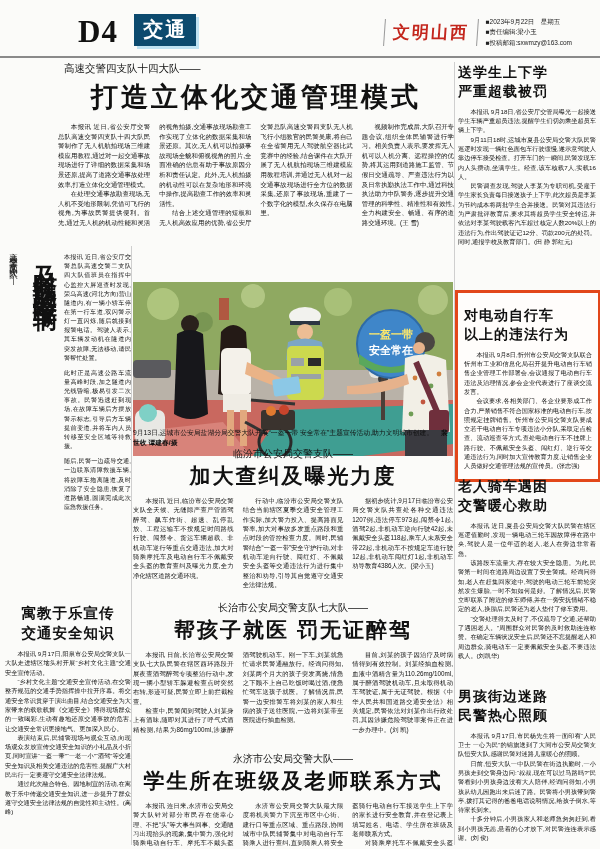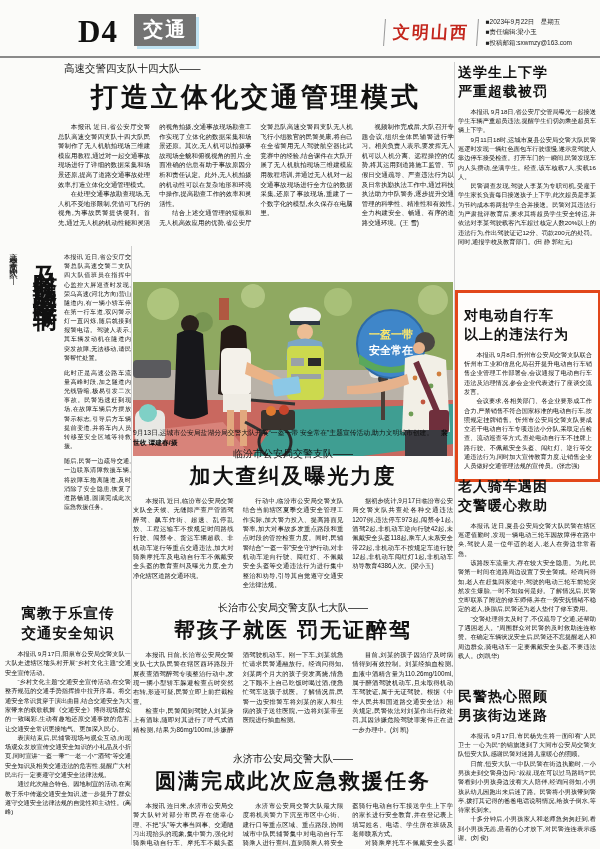--- a/index.html
+++ b/index.html
@@ -1,21 +1,21 @@
 <!DOCTYPE html>
 <html><head>
 <meta charset="utf-8">
 <style>
   html,body{margin:0;padding:0;background:#e8e8e8;}
   .page{position:relative;width:600px;height:849px;margin:0 auto;background:#fbfbf9;overflow:hidden;
         font-family:"Liberation Sans","DejaVu Sans",sans-serif;color:#111;}
   
   .hdr{position:absolute;left:30px;top:14px;right:28px;height:40px;}
   .pageno{font-family:"Liberation Serif","DejaVu Serif",serif;font-size:31px;font-weight:bold;letter-spacing:1px;margin-left:48px;}
-  .sec-tab{display:inline-block;vertical-align:6px;margin-left:12px;background:#737373;color:#fff;
+  .sec-tab{display:inline-block;vertical-align:6px;margin-left:12px;background:#0c4a6e;color:#fff;
            font-weight:bold;font-size:20px;padding:2px 9px 3px;letter-spacing:2px;
            box-shadow:3px 3px 0 #bfe2f2;}
   .hdr-right{position:absolute;right:0;top:3px;display:flex;align-items:center;}
   .masthead{color:#c3261d;font-weight:bold;font-size:17px;letter-spacing:2px;padding:2px 8px;
             border-left:1px solid #999;border-right:1px solid #999;transform:skewX(-4deg);}
   .hdr-info{margin-left:8px;font-size:6.5px;line-height:1.6;color:#222;}
   .hdr-rule{position:absolute;left:0;right:0;top:56px;height:1.5px;background:#8a8a8a;}
   
   .lead{position:absolute;left:58px;top:62px;width:396px;}
   .lead-kicker{font-size:10.5px;margin-left:6px;}
@@ -210,21 +210,21 @@
     <div class="c-head">帮孩子就医 罚无证醉驾</div>
     <div class="c-body" style="height:96px;">
       <p>本报讯 日前,长治市公安局交警支队七大队民警在辖区西环路段开展夜查酒驾醉驾专项整治行动中,发现一辆小型轿车躲避检查点时突然右转,形迹可疑,民警立即上前拦截检查。</p>
       <p>检查中,民警闻到驾驶人刘某身上有酒味,随即对其进行了呼气式酒精检测,结果为86mg/100ml,涉嫌醉酒驾驶机动车。刚一下车,刘某就急忙请求民警通融放行。经询问得知,刘某两个月大的孩子突发高烧,情急之下顾不上自己吃饭时喝过酒,便急忙驾车送孩子就医。了解情况后,民警一边安排警车将刘某的家人和生病的孩子送往医院,一边将刘某带至医院进行抽血检测。</p>
       <p>目前,刘某的孩子因治疗及时病情得到有效控制。刘某经抽血检测,血液中酒精含量为110.26mg/100ml,属于醉酒驾驶机动车,且未取得机动车驾驶证,属于无证驾驶。根据《中华人民共和国道路交通安全法》相关规定,民警依法对刘某作出行政处罚,其因涉嫌危险驾驶罪案件正在进一步办理中。(刘 凯)</p>
     </div>
   </div>
 
   <div class="c-art" style="top:752px;">
     <div class="c-kicker">永济市公安局交警大队——</div>
-    <div class="c-head">圆满完成此次应急救援任务</div>
+    <div class="c-head">学生所在班级及老师联系方式</div>
     <div class="c-body" style="height:60px;">
       <p>本报讯 连日来,永济市公安局交警大队针对部分市民存在侥幸心理、不把“头”等大事当回事、交通陋习出现抬头的现象,集中警力,强化对骑乘电动自行车、摩托车不戴头盔行为进行劝导、曝光、整治。</p>
       <p>永济市公安局交警大队最大限度将机关警力下沉至市区中心街、建行口等重点区域、重点路段,协同城市中队民辅警集中对电动自行车骑乘人进行查纠,直到骑乘人将安全头盔佩戴好后放行;对不佩戴安全头盔骑行电动自行车接送学生上下学的家长进行安全教育,并在登记表上填写姓名、电话、学生所在班级及老师联系方式。</p>
       <p>对骑乘摩托车不佩戴安全头盔的违法行为,进行现场教育、拍照录像、处罚,将安全隐患消除在萌芽状态。(乔智军 武建军)</p>
     </div>
   </div>
 
   <div class="r-art" style="top:64px;">
     <div class="r-head">
       <div>送学生上下学</div>
@@ -255,22 +255,22 @@
     </div>
     <div class="r-body" style="height:162px;">
       <p>本报讯 近日,夏县公安局交警大队民警在辖区巡逻值勤时,发现一辆电动三轮车因故障停在路中央,驾驶人是一位年迈的老人,老人在旁边非常着急。</p>
       <p>该路段车流量大,存在较大安全隐患。为此,民警第一时间在道路周边设置了安全警戒。经询问得知,老人在赶集回家途中,驾驶的电动三轮车前轮突然发生爆胎,一时不知如何是好。了解情况后,民警立即联系了附近的修车师傅,并在一旁安抚情绪不稳定的老人,换胎后,民警还为老人垫付了修车费用。</p>
       <p>“交警处理得太及时了,不仅疏导了交通,还帮助了遇困老人。”周围群众对民警的及时救助连连称赞。在确定车辆状况安全后,民警还不忘提醒老人和周边群众,骑电动车一定要佩戴安全头盔,不要违法载人。(刘凯华)</p>
     </div>
   </div>
 
   <div class="r-art" style="top:688px;">
     <div class="r-head">
+      <div>男孩街边迷路</div>
       <div>民警热心照顾</div>
-      <div>男孩街边迷路</div>
     </div>
     <div class="r-body" style="height:118px;">
       <p>本报讯 9月17日,市民杨先生将一面印有“人民卫士 一心为民”的锦旗送到了大同市公安局交警支队恒安大队,感谢民警对迷路儿童暖心的照顾。</p>
       <p>日前,恒安大队一中队民警在街边执勤时,一小男孩走到交警身边问:“叔叔,现在可以过马路吗?”民警看到小男孩身边没有大人陪伴,经询问得知,小男孩从幼儿园跑出来后迷了路。民警将小男孩带到警亭,拨打其记得的爸爸电话说明情况,给孩子倒水,等待家长到来。</p>
       <p>十多分钟后,小男孩家人和老师急匆匆赶到,看到小男孩无恙,悬着的心才放下,对民警连连表示感谢。(刘 俊)</p>
     </div>
   </div>
 
 </div>
 

